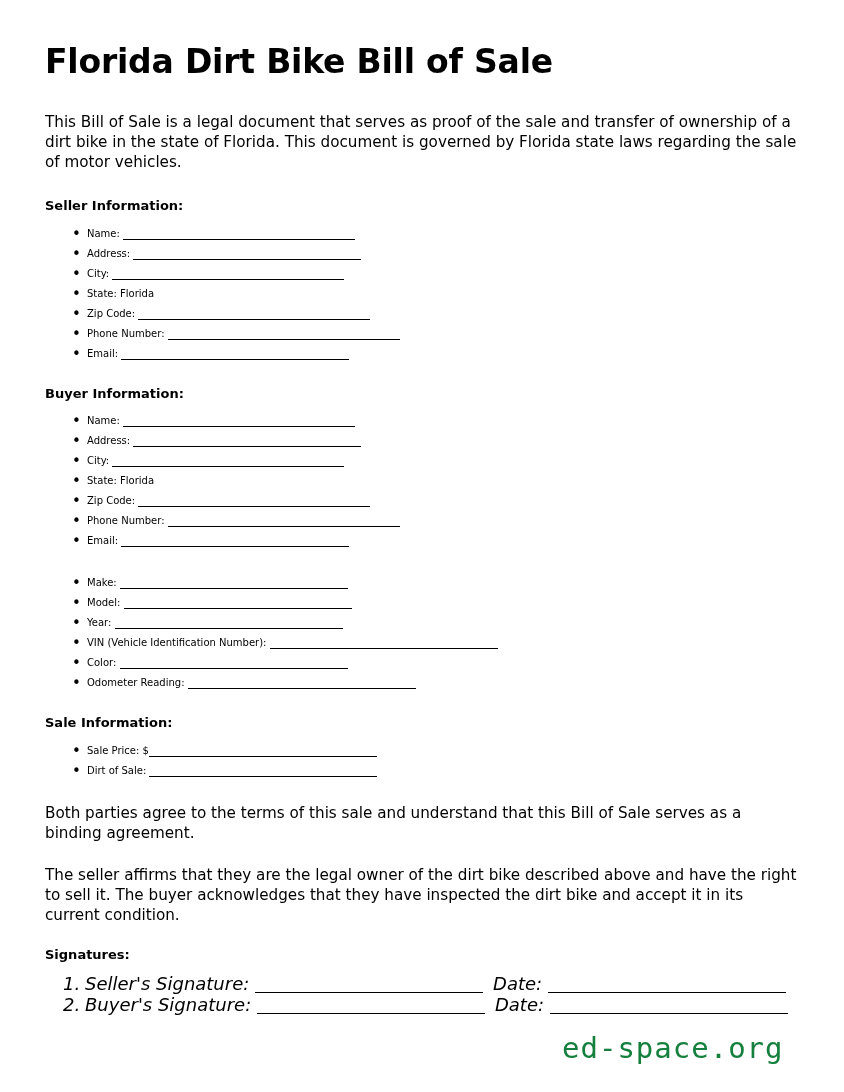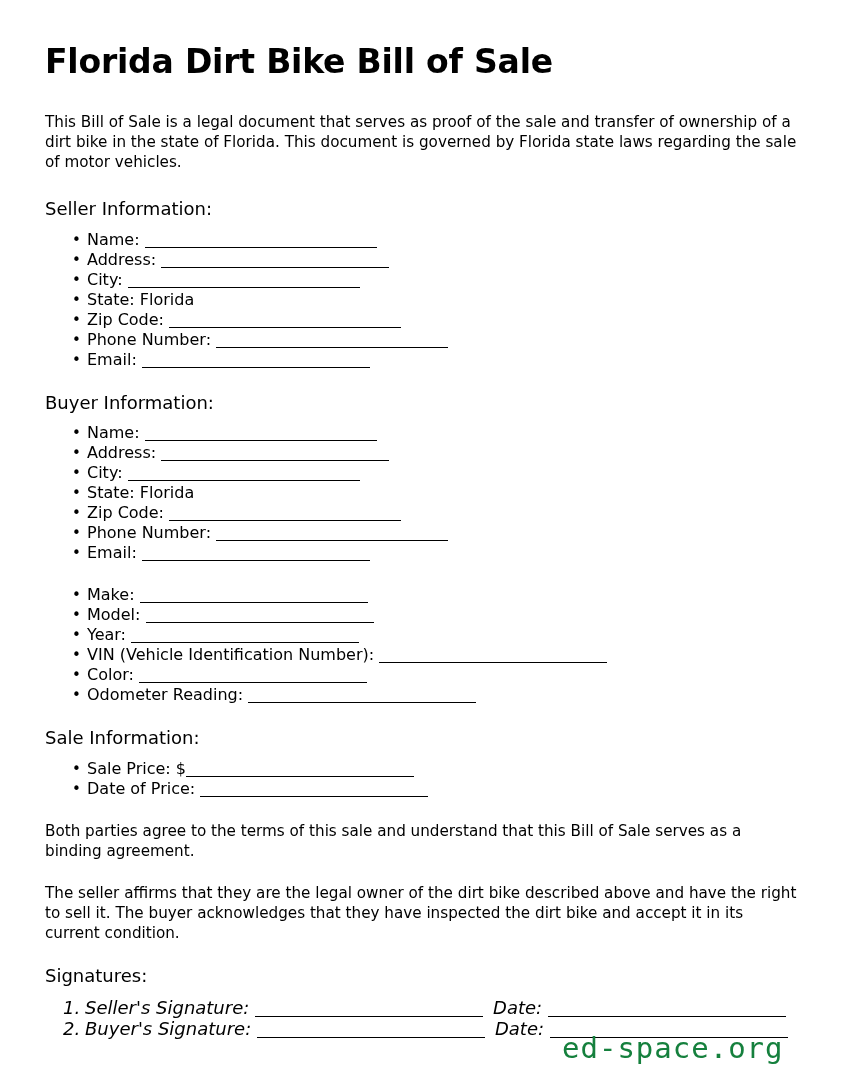--- a/index.html
+++ b/index.html
@@ -39,32 +39,32 @@
   p.para {
     font-size: 15.2px;
     line-height: 20px;
     margin: 0 0 0 0;
     text-align: left;
   }
   p.para.intro {
     margin-bottom: 26px;
   }
   h2.section {
-    font-size: 18px;
-    font-weight: normal;
+    font-size: 13px;
+    font-weight: bold;
     margin: 1px 0 10px 0;
     line-height: 1.2;
   }
   ul.fields {
     list-style: none;
     margin: 0 0 22px 0;
     padding: 0 0 0 42px;
   }
   ul.fields li {
-    font-size: 16px;
+    font-size: 10px;
     line-height: 20px;
     position: relative;
     white-space: nowrap;
   }
   ul.fields li::before {
     content: "\2022";
     position: absolute;
     left: -15px;
     top: 0;
     font-size: 15px;
@@ -149,21 +149,21 @@
       <li><span>Model:</span> <span class="blank" style="width: 228px;"></span></li>
       <li><span>Year:</span> <span class="blank" style="width: 228px;"></span></li>
       <li><span>VIN (Vehicle Identification Number):</span> <span class="blank" style="width: 228px;"></span></li>
       <li><span>Color:</span> <span class="blank" style="width: 228px;"></span></li>
       <li><span>Odometer Reading:</span> <span class="blank" style="width: 228px;"></span></li>
     </ul>
 
     <h2 class="section">Sale Information:</h2>
     <ul class="fields">
       <li><span>Sale Price: $</span><span class="blank" style="width: 228px;"></span></li>
-      <li><span>Date of Price:</span> <span class="blank" style="width: 228px;"></span></li>
+      <li><span>Dirt of Sale:</span> <span class="blank" style="width: 228px;"></span></li>
     </ul>
 
     <div class="para-block">
       <p class="para">Both parties agree to the terms of this sale and understand that this Bill of Sale serves as a binding agreement.</p>
     </div>
 
     <div class="para-block">
       <p class="para">The seller affirms that they are the legal owner of the dirt bike described above and have the right to sell it. The buyer acknowledges that they have inspected the dirt bike and accept it in its current condition.</p>
     </div>
 

